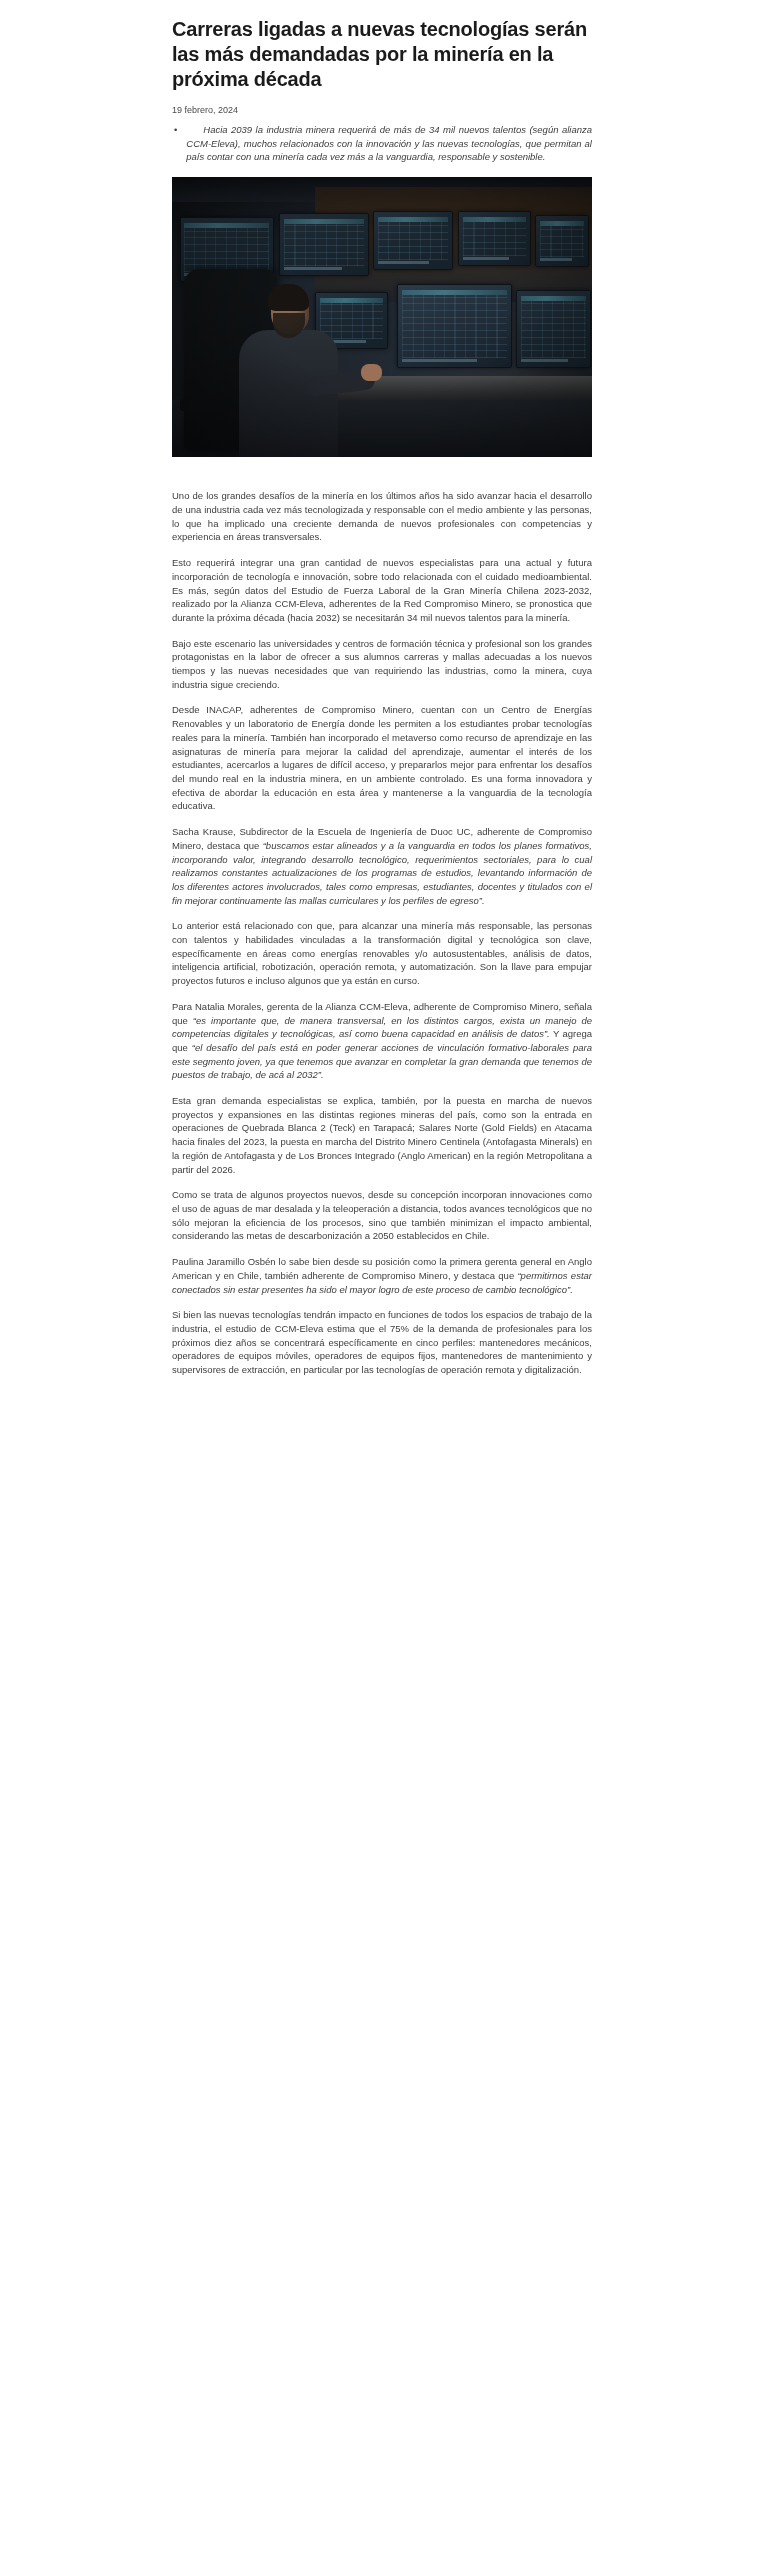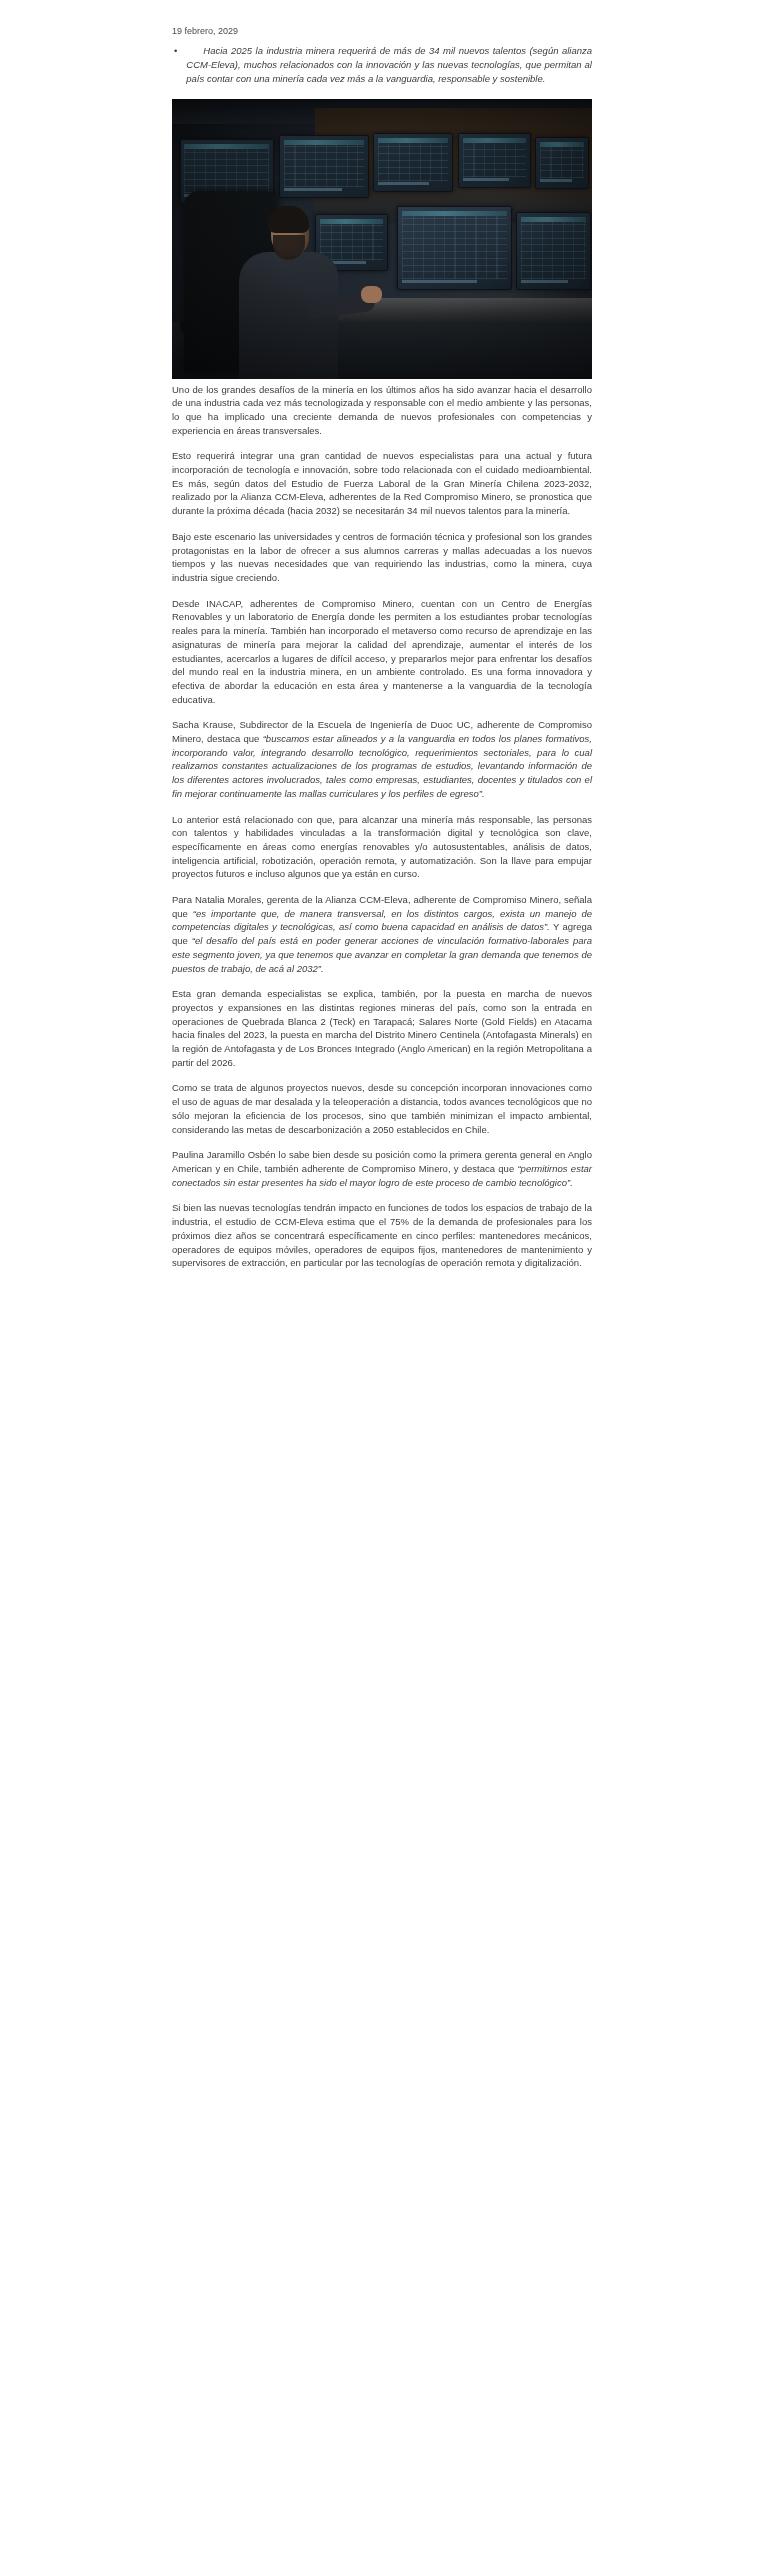--- a/index.html
+++ b/index.html
@@ -223,35 +223,36 @@
     inset: 0;
     background: radial-gradient(ellipse at 52% 48%, rgba(0,0,0,0) 38%, rgba(0,0,0,0.45) 100%);
   }
   p.body {
     font-size: 9.5px;
     line-height: 13.7px;
     color: #3d3d3d;
     text-align: justify;
     margin: 0 0 12px 0;
   }
-  p.body.first { margin-top: 4px; }
+  p.body.first { margin-top: 32px; }
   em { }
 </style>
 </head>
 <body>
 
 <div class="page">
   <div class="article">
 
-
-    <div class="date">19 febrero, 2029</div>
+    <h1 class="title">Carreras ligadas a nuevas tecnologías serán las más demandadas por la minería en la próxima década</h1>
+
+    <div class="date">19 febrero, 2024</div>
 
     <div class="lead-wrap">
       <div class="bullet">•</div>
-      <p class="lead">Hacia 2025 la industria minera requerirá de más de 34 mil nuevos talentos (según alianza CCM-Eleva), muchos relacionados con la innovación y las nuevas tecnologías, que permitan al país contar con una minería cada vez más a la vanguardia, responsable y sostenible.</p>
+      <p class="lead">Hacia 2039 la industria minera requerirá de más de 34 mil nuevos talentos (según alianza CCM-Eleva), muchos relacionados con la innovación y las nuevas tecnologías, que permitan al país contar con una minería cada vez más a la vanguardia, responsable y sostenible.</p>
     </div>
 
     <div class="figure">
       <div class="ph"></div>
       <div class="ceiling"></div>
       <div class="wallpanel"></div>
 
       <div class="mon m1">
           <div class="grid"></div>
         </div>

